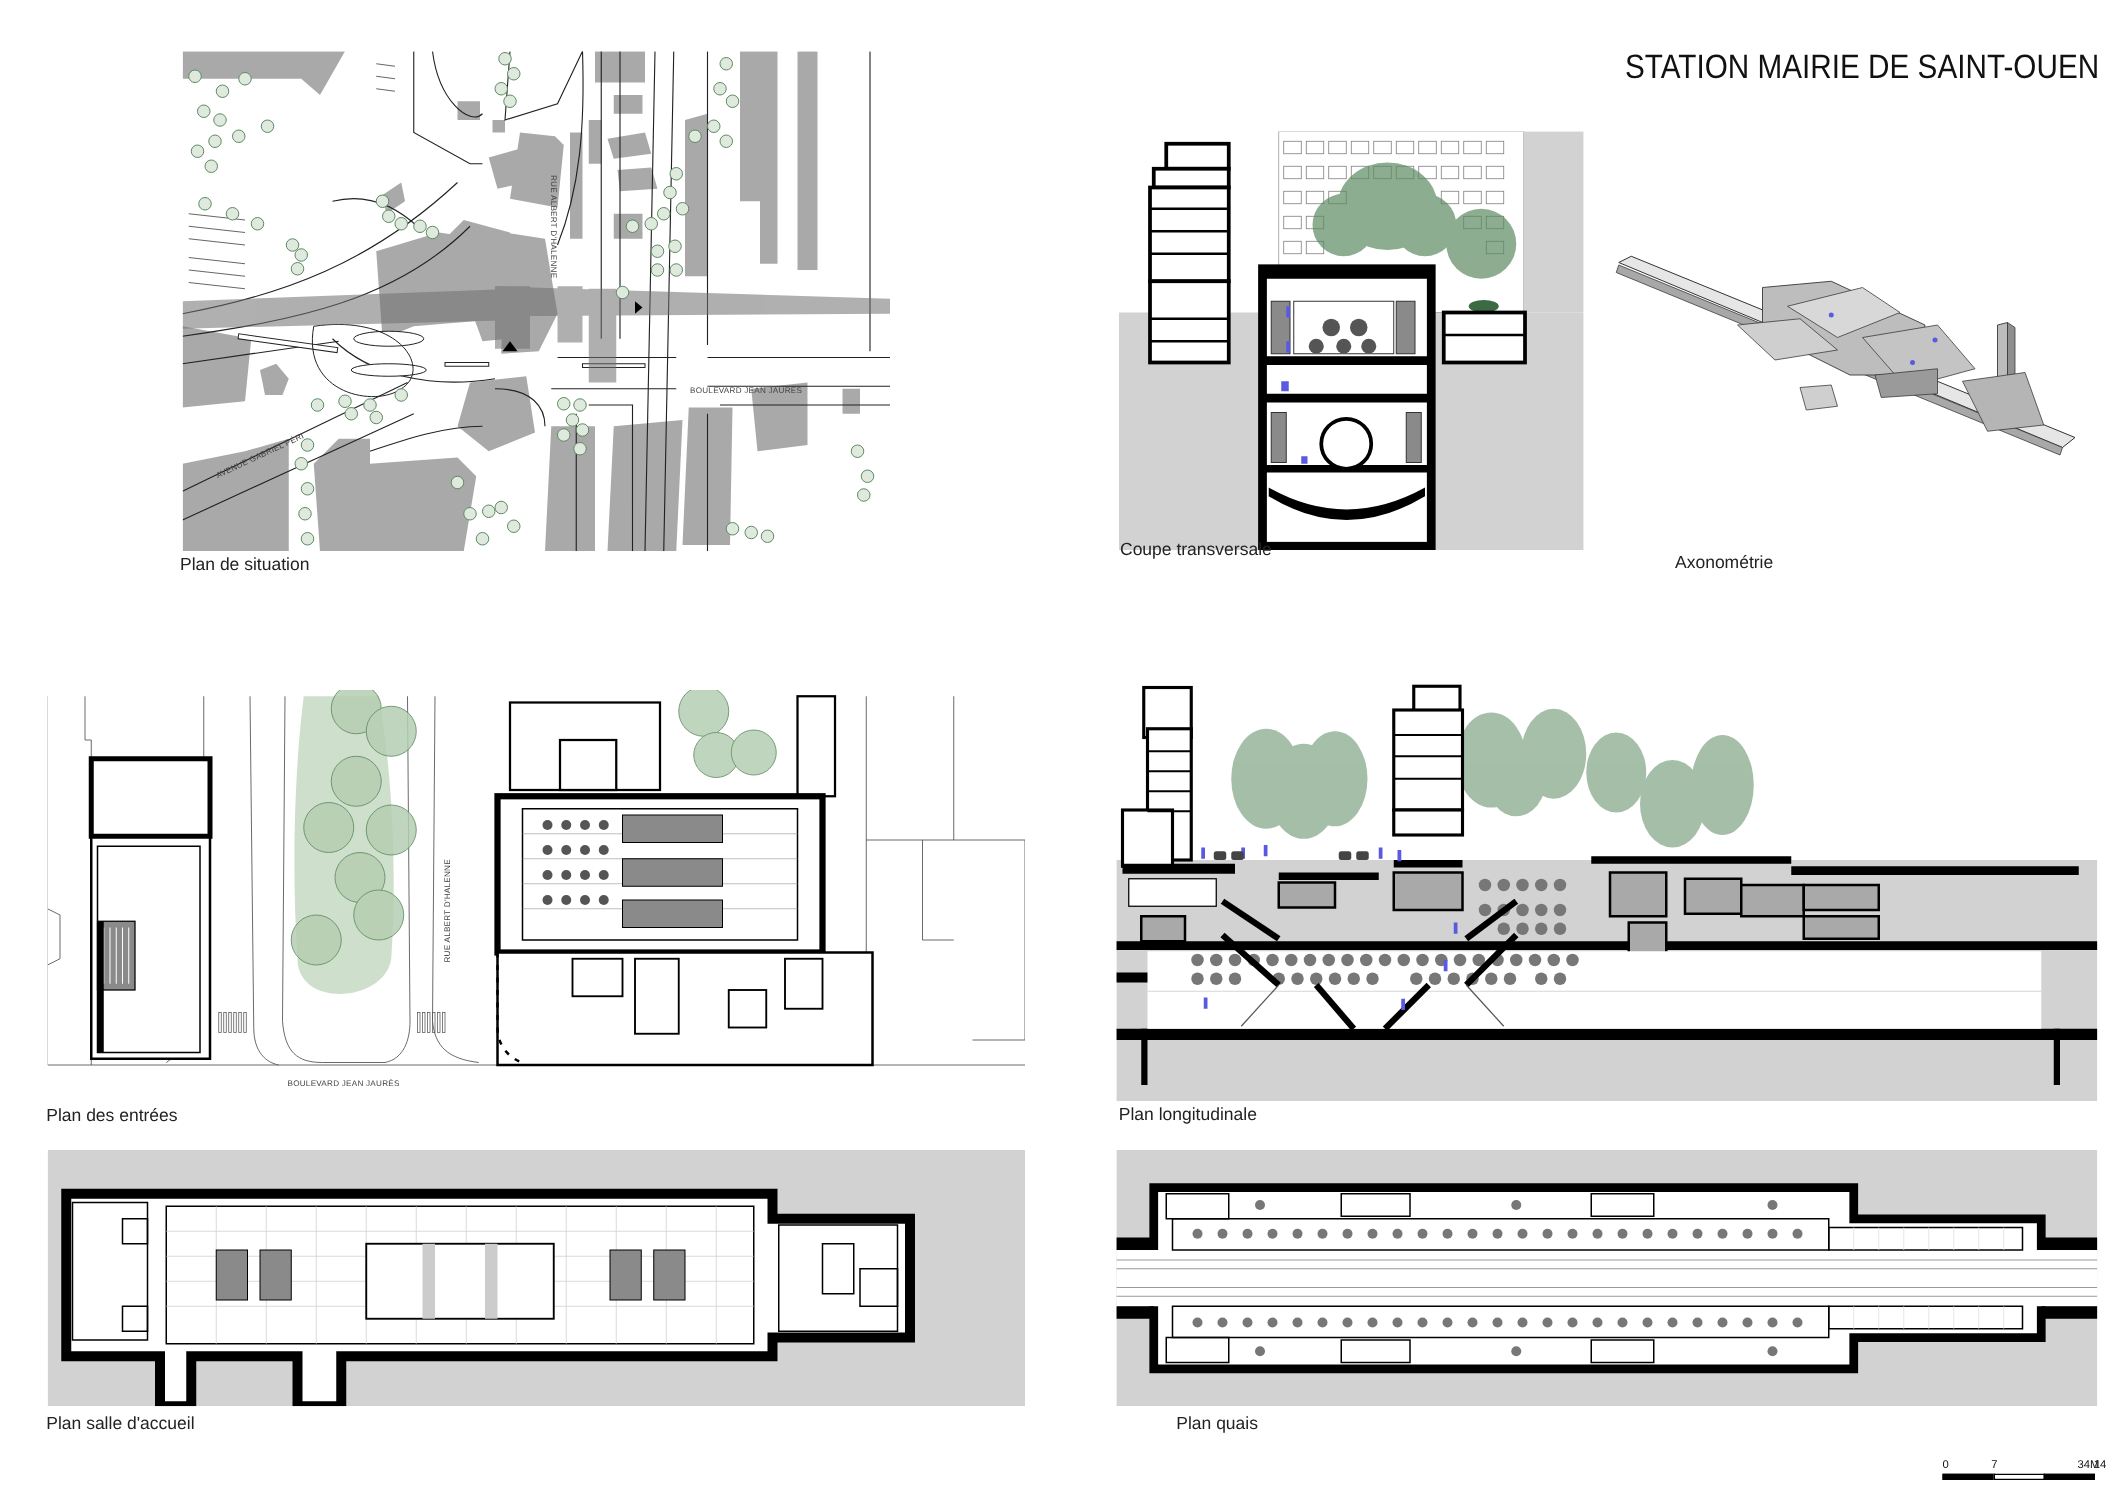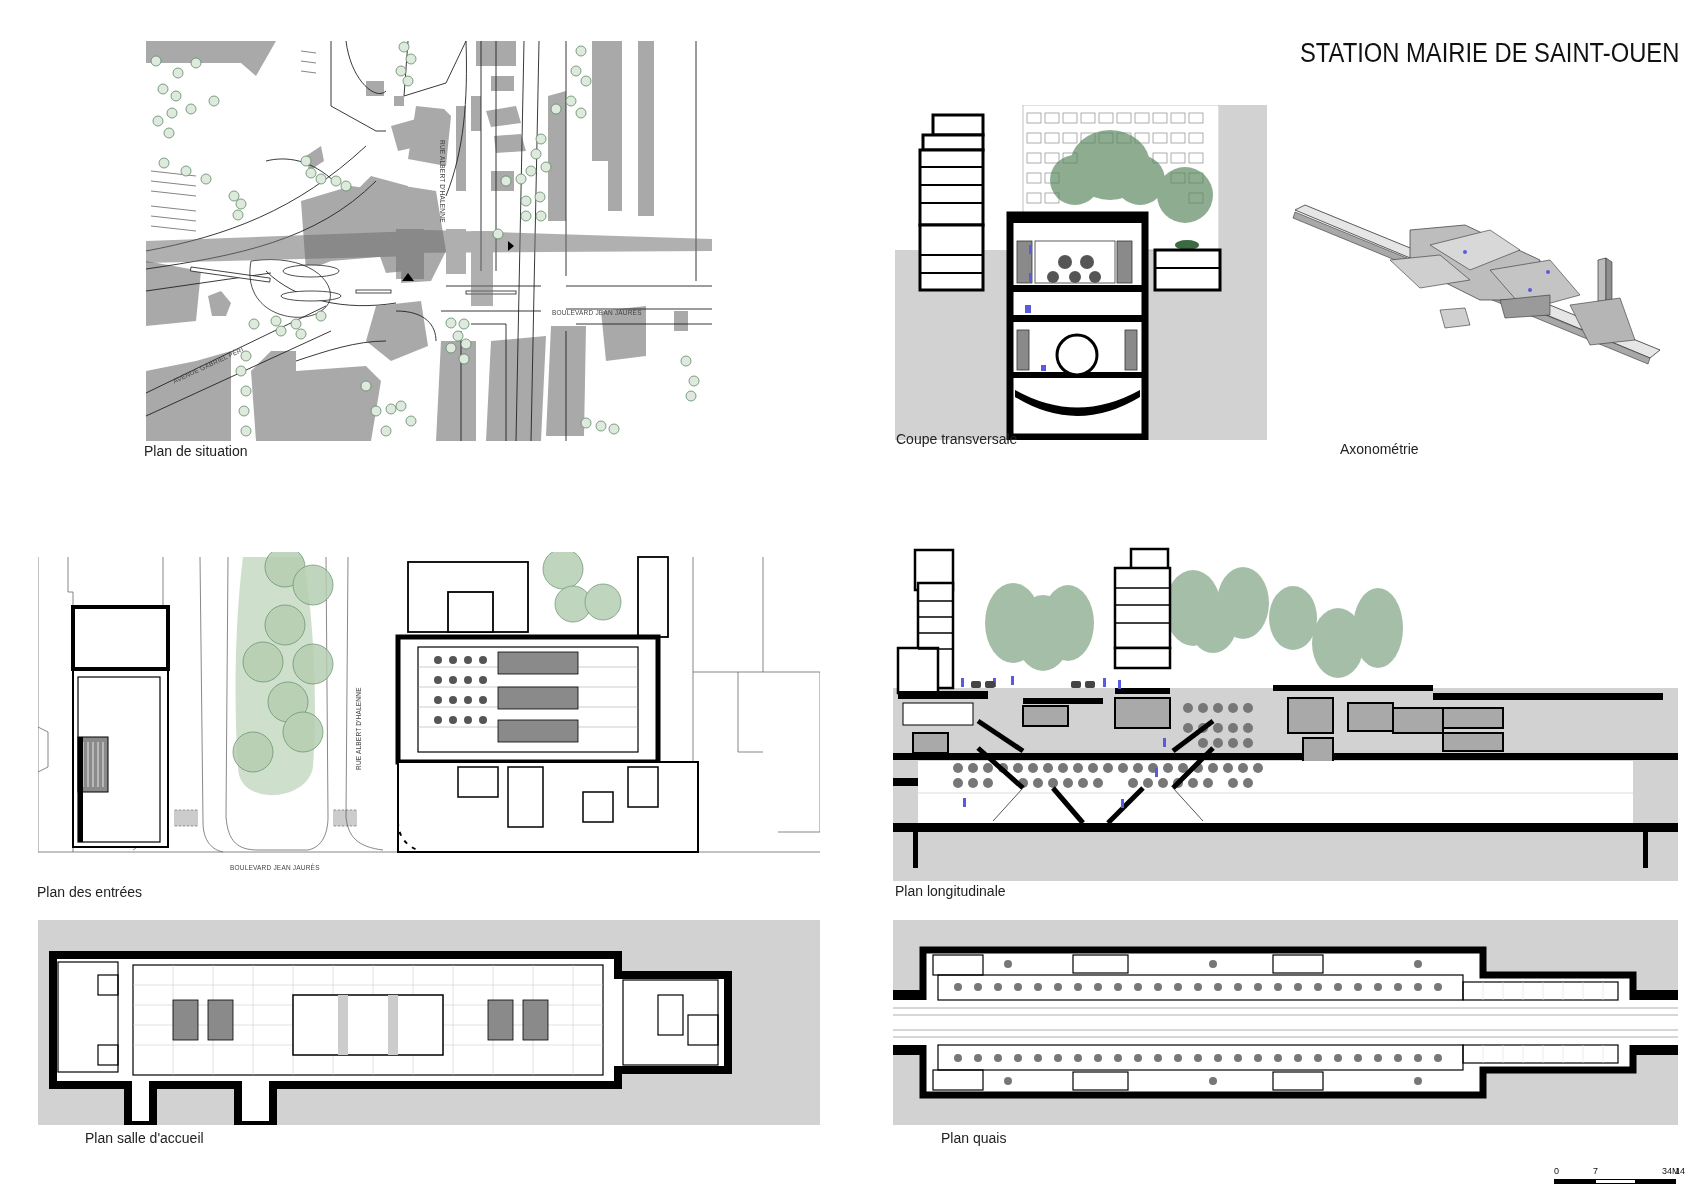--- a/index.html
+++ b/index.html
@@ -627,21 +627,21 @@
     <g fill="none" stroke="#000" stroke-width="1.2">
       <rect x="20" y="42" width="60" height="110"></rect>
         <rect x="60" y="55" width="20" height="20"></rect>
         <rect x="60" y="125" width="20" height="20"></rect>
       <rect x="585" y="60" width="95" height="85"></rect>
         <rect x="620" y="75" width="25" height="40"></rect>
         <rect x="650" y="95" width="30" height="30"></rect>
     </g>
   </svg>
 </div>
-<div class="caption" style="left:37px;top:1130px;margin-left:48px;">Plan salle d'accueil</div>
+<div class="caption" style="left:37px;top:1130px;">Plan salle d'accueil</div>
 
 <div class="panel" style="left:893px;top:920px;width:785px;height:205px;">
   <svg viewBox="0 0 785 205" preserveAspectRatio="none">
     <rect width="785" height="205" fill="#d2d2d2"></rect>
     <path d="M30,30 L590,30 L590,55 L740,55 L740,150 L590,150 L590,175 L30,175Z" fill="#fff" stroke="#000" stroke-width="7"></path>
     <rect x="0" y="80" width="785" height="45" fill="#fff"></rect>
     <g stroke="#999" stroke-width="0.8">
       <line x1="0" y1="88" x2="785" y2="88"></line>
         <line x1="0" y1="95" x2="785" y2="95"></line>
         <line x1="0" y1="110" x2="785" y2="110"></line>

